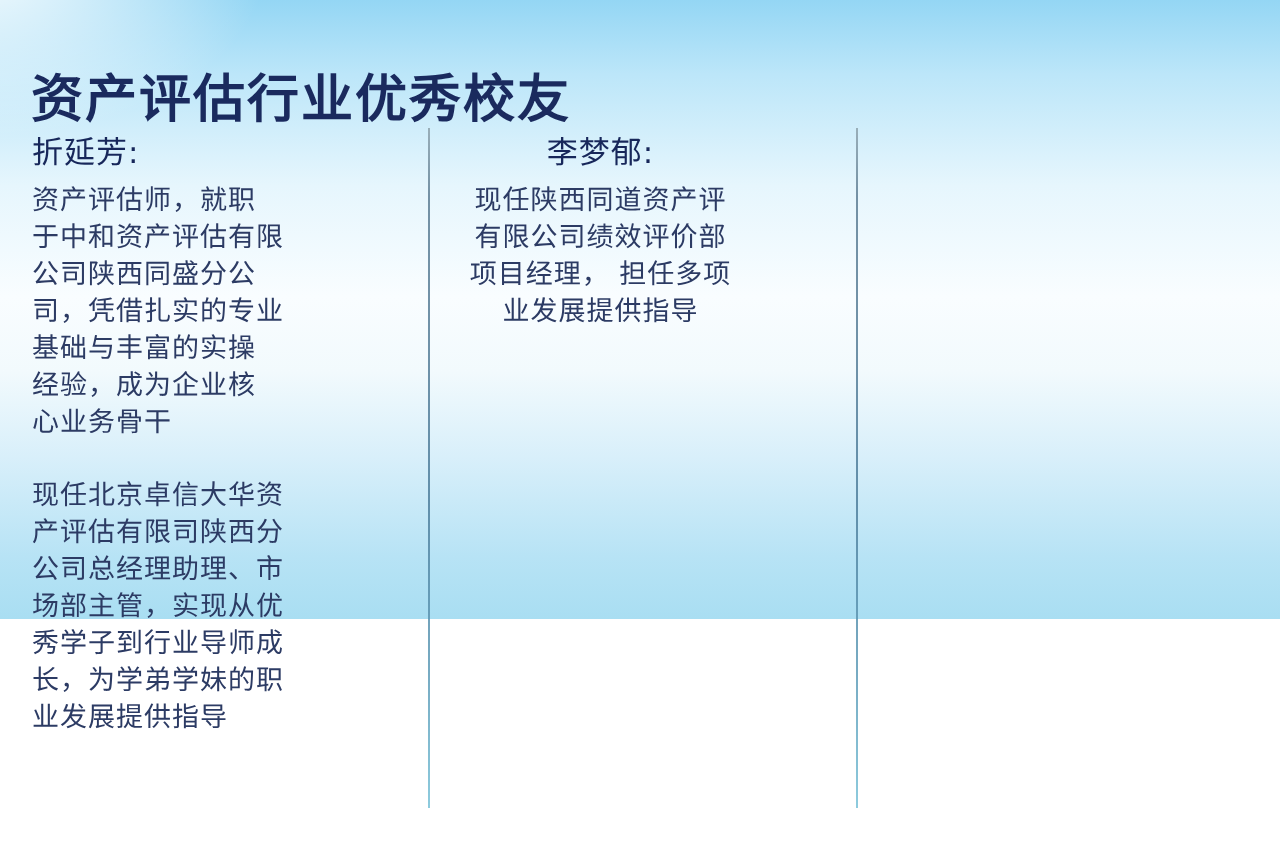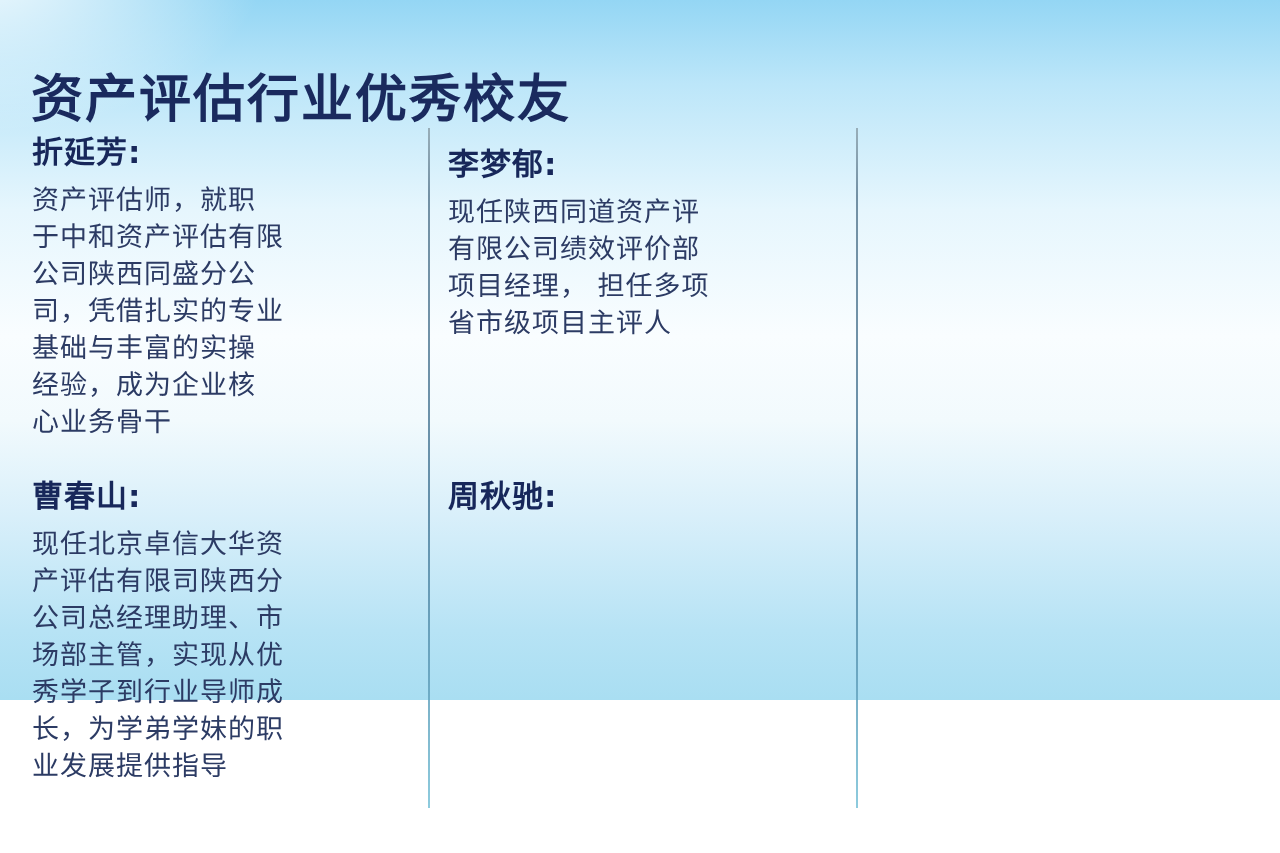--- a/index.html
+++ b/index.html
@@ -8,21 +8,21 @@
   }
   body {
     width: 1280px;
     height: 853px;
     overflow: hidden;
     font-family: "DejaVu Sans", "Liberation Sans", sans-serif;
   }
   .slide {
     position: relative;
     width: 1280px;
-    height: 700px;
+    height: 619px;
     background:
       radial-gradient(ellipse 430px 260px at -2% -6%, rgba(255,255,255,0.96) 0%, rgba(255,255,255,0.0) 68%),
       linear-gradient(180deg,
         #94d6f4 0%,
         #bce6f9 12%,
         #e6f6fd 30%,
         #f9fdff 48%,
         #f2fafd 60%,
         #d8effa 74%,
         #b7e3f5 90%,
@@ -56,35 +56,35 @@
   .divider-2 { left: 856px; }
 
   .profile {
     position: absolute;
     color: #2c3b64;
   }
   .profile .name {
     margin: 0 0 9px 0;
     font-size: 31px;
     line-height: 40px;
-    font-weight: bold;
+    font-weight: normal;
     color: #17275a;
     letter-spacing: 1px;
     white-space: nowrap;
   }
   .profile .desc {
     margin: 0;
     font-size: 27px;
     line-height: 37px;
     letter-spacing: 1px;
     white-space: pre-line;
   }
 
   .profile-1 { left: 32px;  top: 132px; width: 265px; }
-  .profile-2 { left: 448px; top: 144px; width: 305px; }
+  .profile-2 { left: 448px; top: 132px; width: 305px; text-align: center; }
   .profile-3 { left: 875px; top: 137px; width: 340px; }
   .profile-4 { left: 32px;  top: 476px; width: 265px; }
   .profile-5 { left: 448px; top: 476px; width: 315px; }
   .profile-6 { left: 875px; top: 481px; width: 398px; }
 
   .profile-6 .desc { letter-spacing: 1.5px; }
 </style>
 </head>
 <body>
 
@@ -104,33 +104,31 @@
 基础与丰富的实操
 经验，成为企业核
 心业务骨干</p>
   </section>
 
   <section class="profile profile-2">
     <h2 class="name">李梦郁:</h2>
     <p class="desc">现任陕西同道资产评
 有限公司绩效评价部
 项目经理， 担任多项
-省市级项目主评人</p>
+业发展提供指导</p>
   </section>
 
 
   <section class="profile profile-4">
-    <h2 class="name">曹春山:</h2>
     <p class="desc">现任北京卓信大华资
 产评估有限司陕西分
 公司总经理助理、市
 场部主管，实现从优
 秀学子到行业导师成
 长，为学弟学妹的职
 业发展提供指导</p>
   </section>
 
   <section class="profile profile-5">
-    <h2 class="name">周秋驰:</h2>
   </section>
 
 
 </div>
 
 </body></html>

